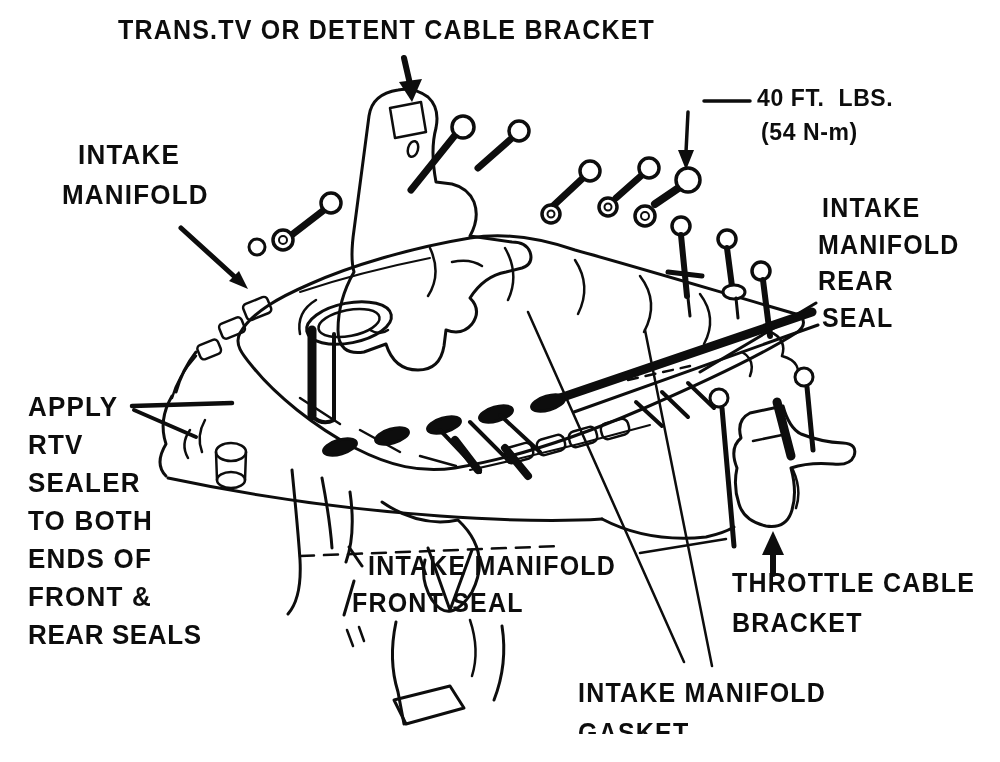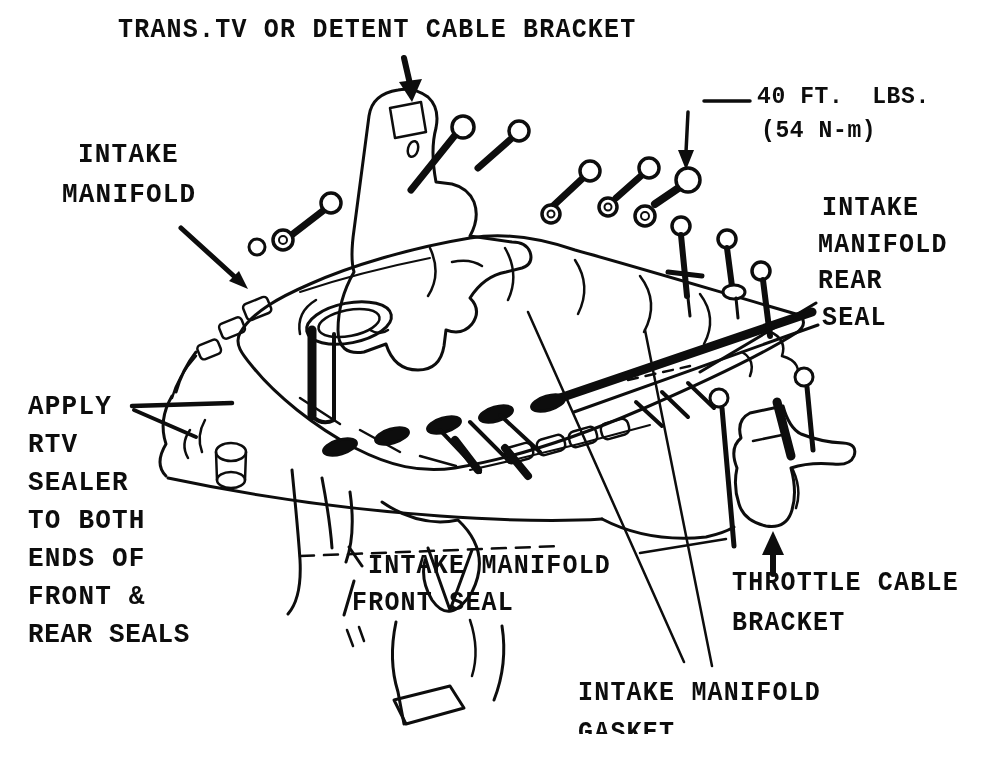--- a/index.html
+++ b/index.html
@@ -1,21 +1,21 @@
 <!DOCTYPE html>
 <html><head>
 <meta charset="utf-8">
 <style>
   html,body{margin:0;padding:0;background:#ffffff;}
   #diagram{
     position:relative;
     width:1000px;height:734px;
     background:#ffffff;
     overflow:hidden;
-    font-family:Liberation Mono, monospace;
+    font-family:Liberation Sans, sans-serif;
   }
   #art{position:absolute;left:0;top:0;}
   .label{
     position:absolute;
     font-weight:700;
     color:#0d0d0d;
     letter-spacing:1.2px;
     white-space:pre;
     line-height:1;
     transform:scaleY(1.08);

